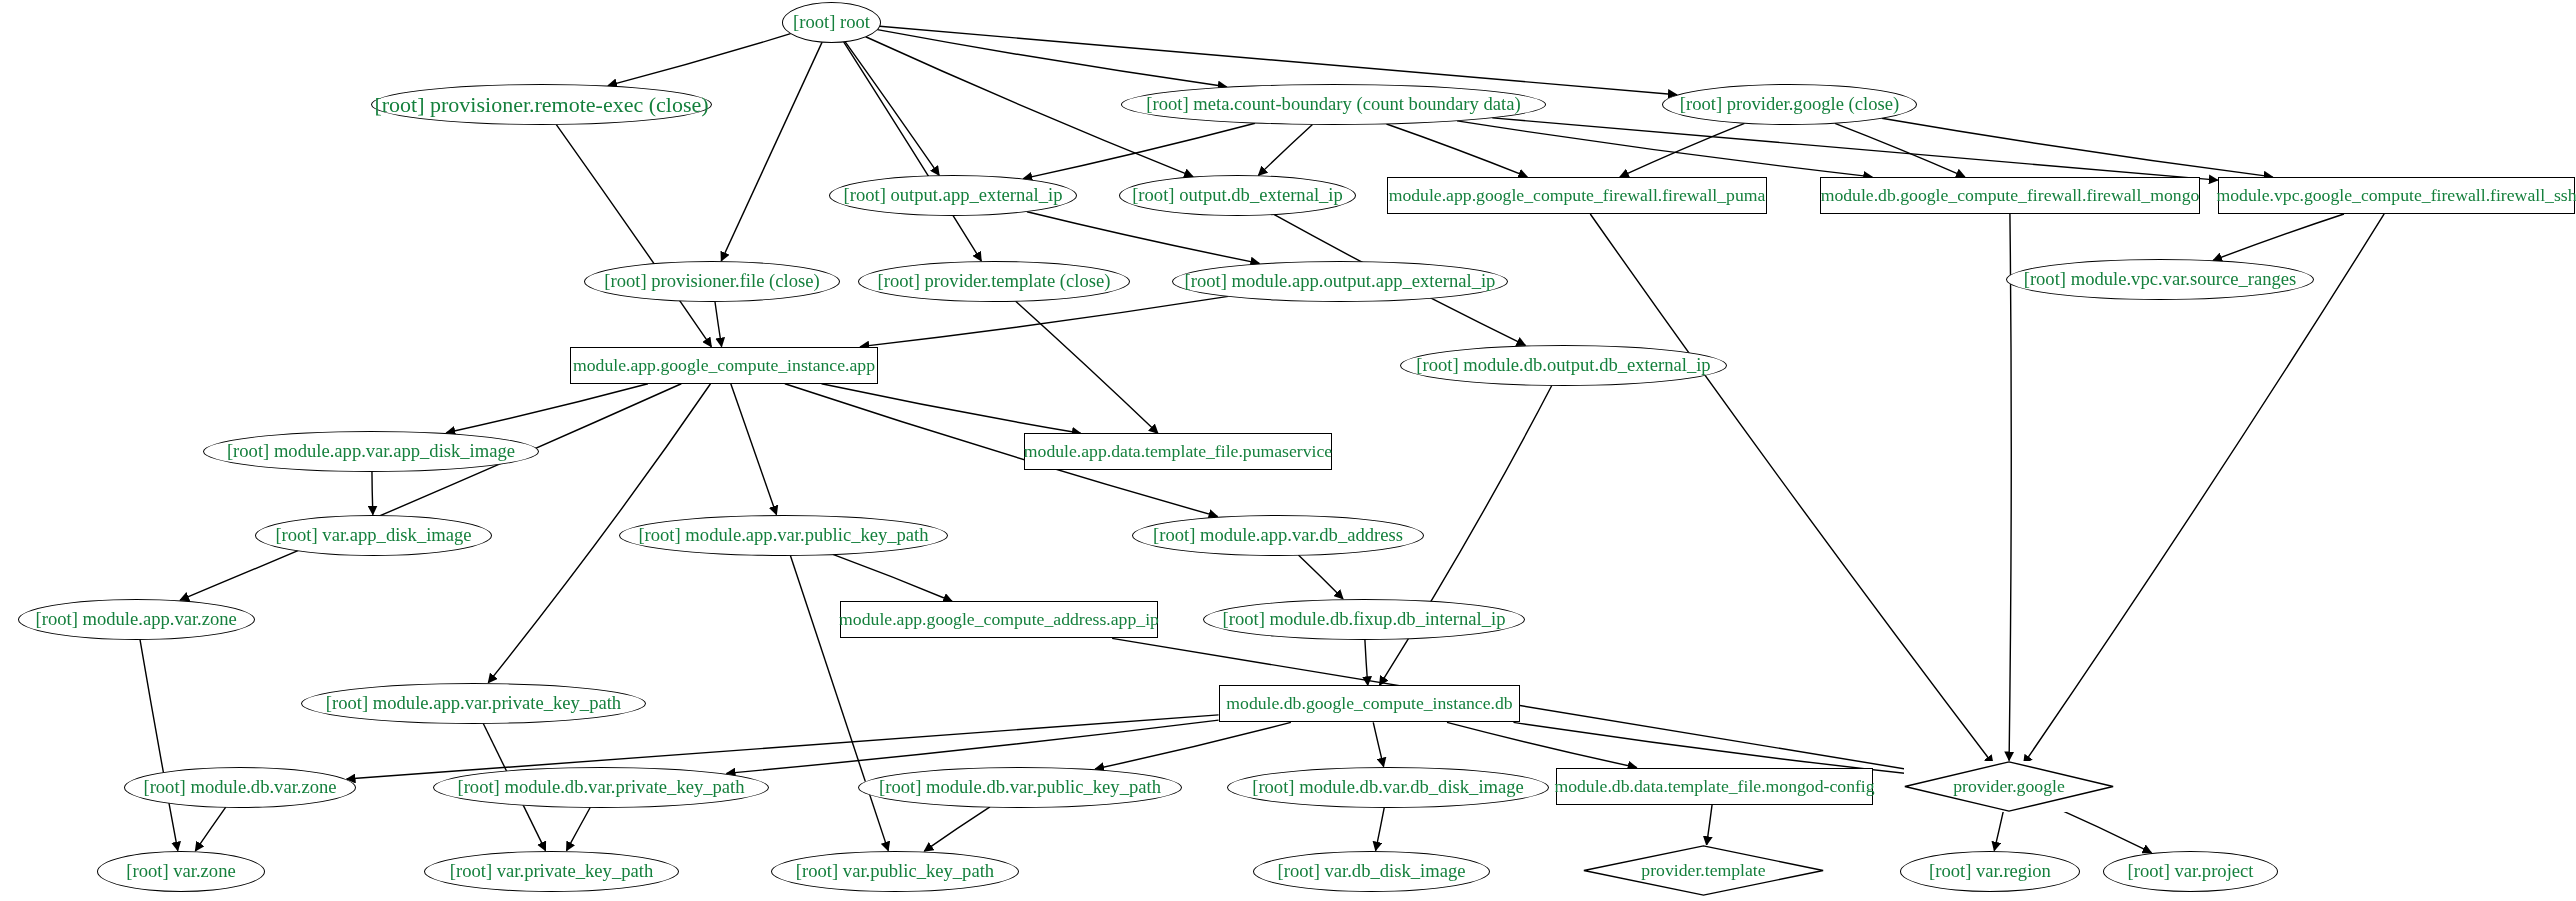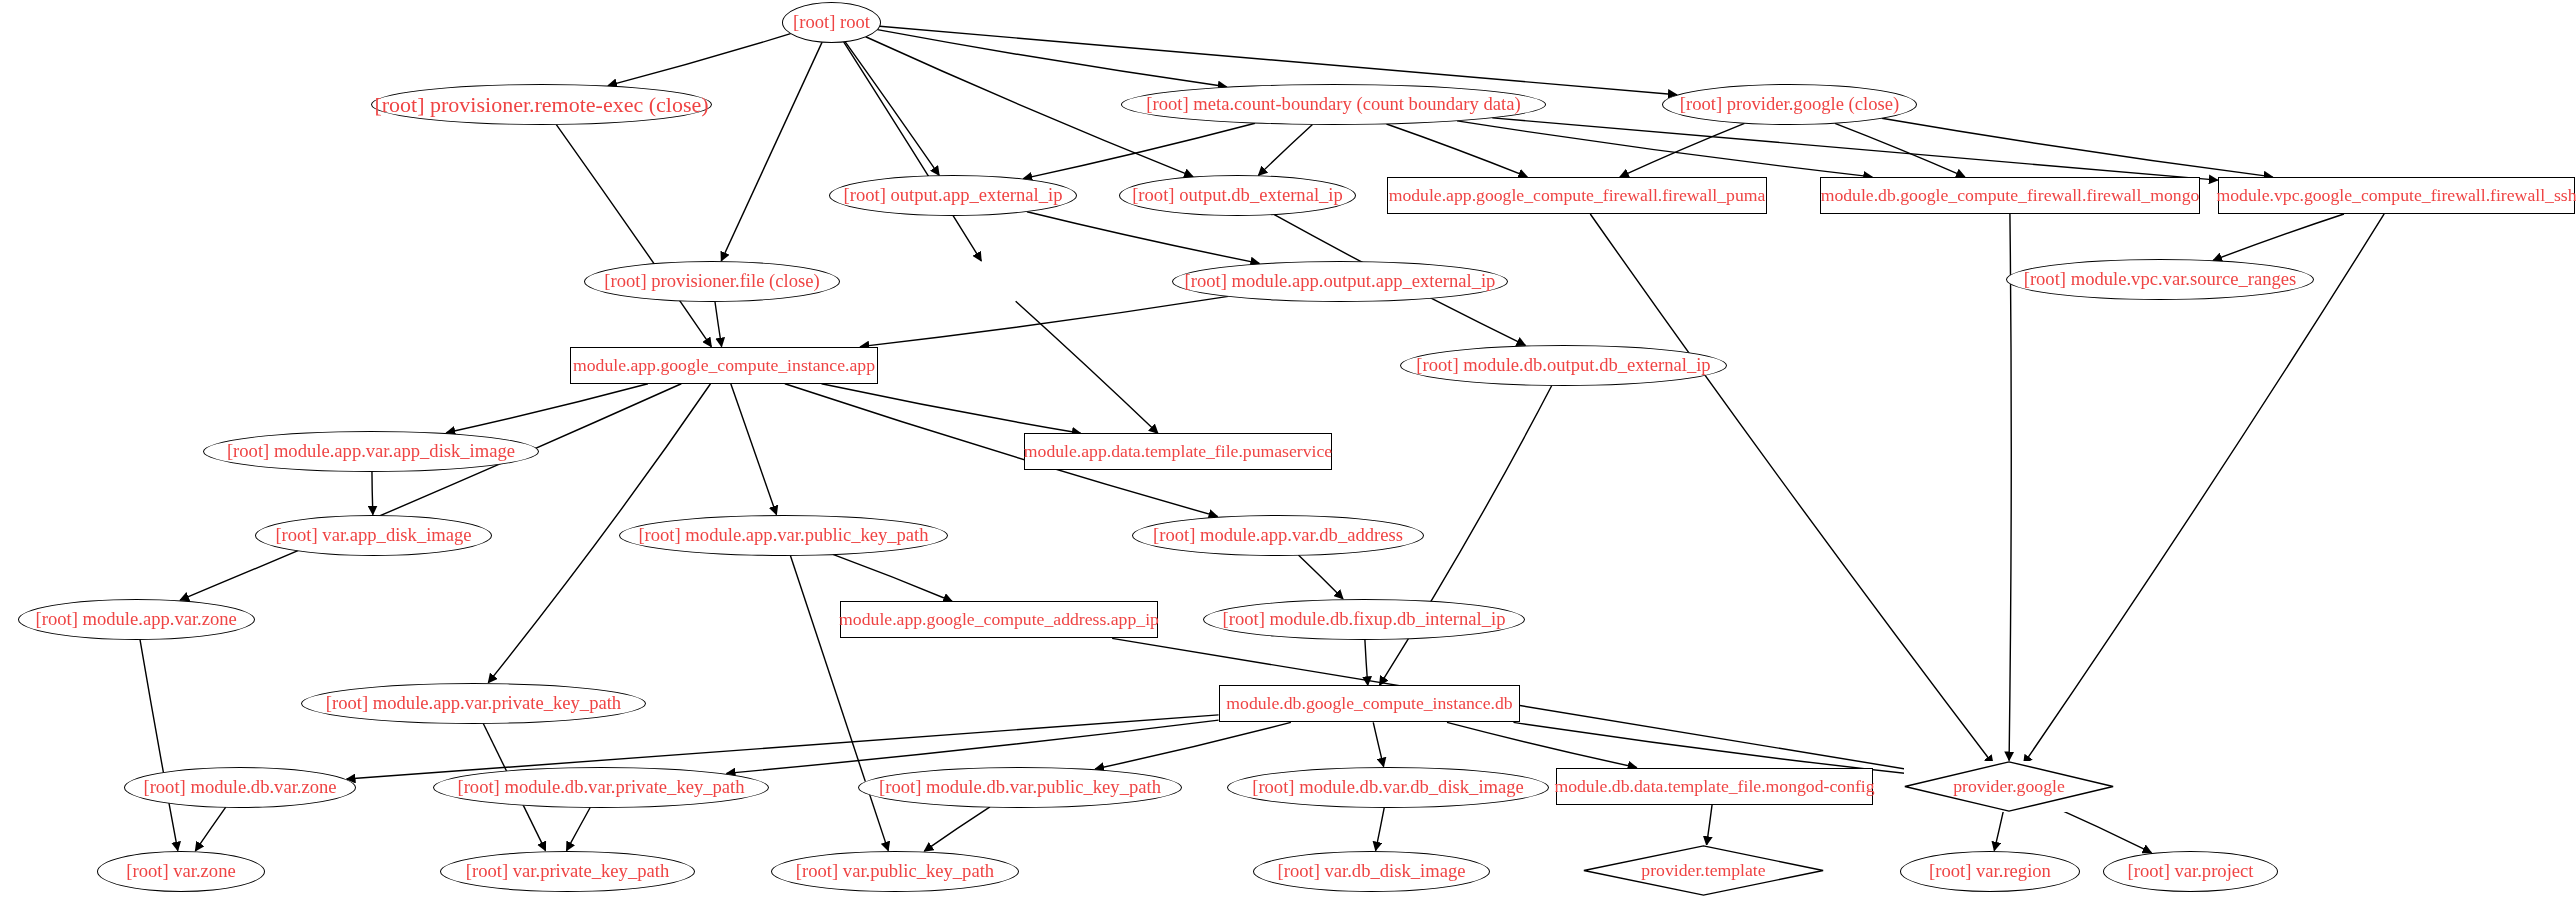--- a/index.html
+++ b/index.html
@@ -29,21 +29,21 @@
     top: 0;
     width: 2576px;
     height: 901px;
   }
   .node {
     position: absolute;
     display: flex;
     align-items: center;
     justify-content: center;
     box-sizing: border-box;
-    color: #ef4444;
+    color: #15803d;
     text-align: center;
     white-space: nowrap;
     line-height: 1;
   }
   .node .node-label {
     display: block;
     white-space: nowrap;
     line-height: 1;
   }
   .shape-ellipse {
@@ -160,20 +160,23 @@
       </div>
       <div class="node shape-box" style="left: 1820px; top: 177px; width: 380px; height: 37px; font-size: 17.7px;">
         <span class="node-label">module.db.google_compute_firewall.firewall_mongo</span>
       </div>
       <div class="node shape-box" style="left: 2218px; top: 177px; width: 357px; height: 37px; font-size: 17.7px;">
         <span class="node-label">module.vpc.google_compute_firewall.firewall_ssh</span>
       </div>
       <div class="node shape-ellipse" style="left: 584px; top: 261px; width: 256px; height: 41px; font-size: 18.6px;">
         <span class="node-label">[root] provisioner.file (close)</span>
       </div>
+      <div class="node shape-ellipse" style="left: 858px; top: 261px; width: 272px; height: 41px; font-size: 18.6px;">
+        <span class="node-label">[root] provider.template (close)</span>
+      </div>
       <div class="node shape-ellipse" style="left: 1172px; top: 261px; width: 336px; height: 41px; font-size: 18.6px;">
         <span class="node-label">[root] module.app.output.app_external_ip</span>
       </div>
       <div class="node shape-ellipse" style="left: 2006px; top: 259px; width: 308px; height: 41px; font-size: 18.6px;">
         <span class="node-label">[root] module.vpc.var.source_ranges</span>
       </div>
       <div class="node shape-box" style="left: 570px; top: 347px; width: 308px; height: 37px; font-size: 17.7px;">
         <span class="node-label">module.app.google_compute_instance.app</span>
       </div>
       <div class="node shape-ellipse" style="left: 1400px; top: 345px; width: 327px; height: 41px; font-size: 18.6px;">
@@ -226,21 +229,21 @@
       </div>
       <div class="node shape-diamond" style="left: 1904px; top: 761px; width: 210px; height: 51px; font-size: 17.7px;">
         <svg class="diamond-bg" viewBox="0 0 238 58" preserveAspectRatio="none">
           <polygon points="119,1 237,29 119,57 1,29" fill="#ffffff" stroke="#000000" stroke-width="1.6"></polygon>
         </svg>
         <span class="node-label">provider.google</span>
       </div>
       <div class="node shape-ellipse" style="left: 97px; top: 851px; width: 168px; height: 41px; font-size: 18.6px;">
         <span class="node-label">[root] var.zone</span>
       </div>
-      <div class="node shape-ellipse" style="left: 440px; top: 851px; width: 255px; height: 41px; font-size: 18.6px; font-family: Liberation Serif, serif;">
+      <div class="node shape-ellipse" style="left: 424px; top: 851px; width: 255px; height: 41px; font-size: 18.6px; font-family: Liberation Serif, serif;">
         <span class="node-label">[root] var.private_key_path</span>
       </div>
       <div class="node shape-ellipse" style="left: 771px; top: 851px; width: 248px; height: 41px; font-size: 18.6px;">
         <span class="node-label">[root] var.public_key_path</span>
       </div>
       <div class="node shape-ellipse" style="left: 1253px; top: 851px; width: 237px; height: 41px; font-size: 18.6px;">
         <span class="node-label">[root] var.db_disk_image</span>
       </div>
       <div class="node shape-diamond" style="left: 1583px; top: 845px; width: 241px; height: 51px; font-size: 17.7px;">
         <svg class="diamond-bg" viewBox="0 0 272 58" preserveAspectRatio="none">

